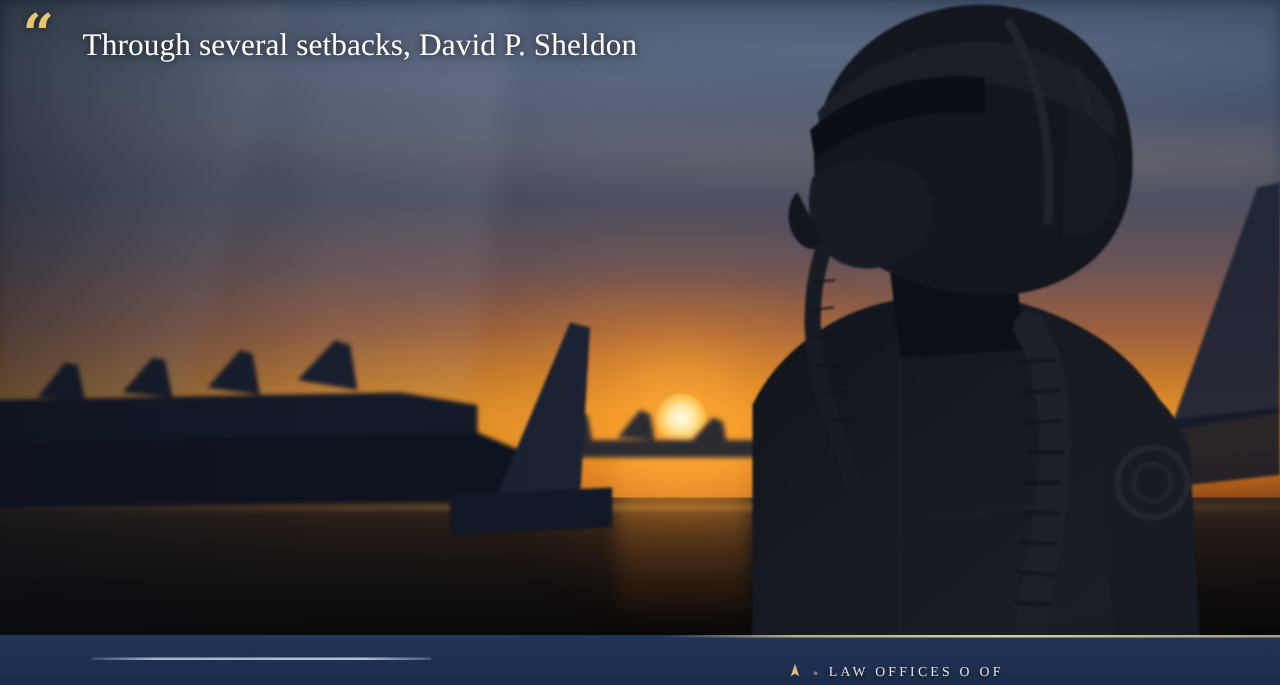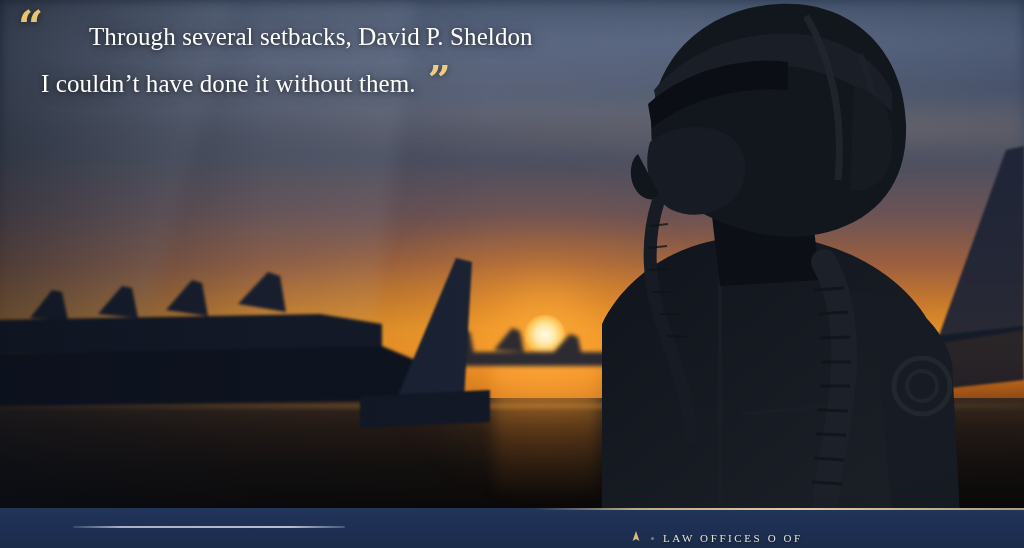--- a/index.html
+++ b/index.html
@@ -100,21 +100,20 @@
 
   
   .quote { position:absolute; left:0; top:0; width:600px; padding:14px 0 0 18px; }
   .qline {
     color:#ffffff;
     font-size:25px;
     line-height:46px;
     letter-spacing:.1px;
     white-space:nowrap;
     text-shadow:0 1px 5px rgba(0,0,0,.55), 0 0 18px rgba(0,0,0,.35);
-    margin-left:23px;
   }
   .qline.first { padding-left:48px; }
   .qmark-open {
     position:absolute; left:18px; top:6px;
     font-family:"DejaVu Serif", serif;
     font-size:44px; font-weight:700; line-height:1;
     color:#e9c46f;
     text-shadow:0 1px 6px rgba(0,0,0,.45);
   }
   .qmark-close {
@@ -273,21 +272,20 @@
         </g>
       </svg>
     </div>
 
     <div class="vignette"></div>
   </div>
 
   <div class="quote">
     <span class="qmark-open">“</span>
     <div class="qline first">Through several setbacks, David P. Sheldon</div>
-    <div class="qline"><span>I couldn’t have done it without them.</span><span class="qmark-close">”</span></div>
   </div>
 
   <div class="footer">
     <div class="footer-gold"></div>
     <div class="footer-rule"></div>
     <div class="brand">
       <svg class="brand-emblem" viewBox="0 0 12 16">
         <path d="M6 1 L9.4 11 L6 9 L2.6 11 Z" fill="#d9bd7c"></path>
       </svg>
       <span class="brand-dot"></span>

